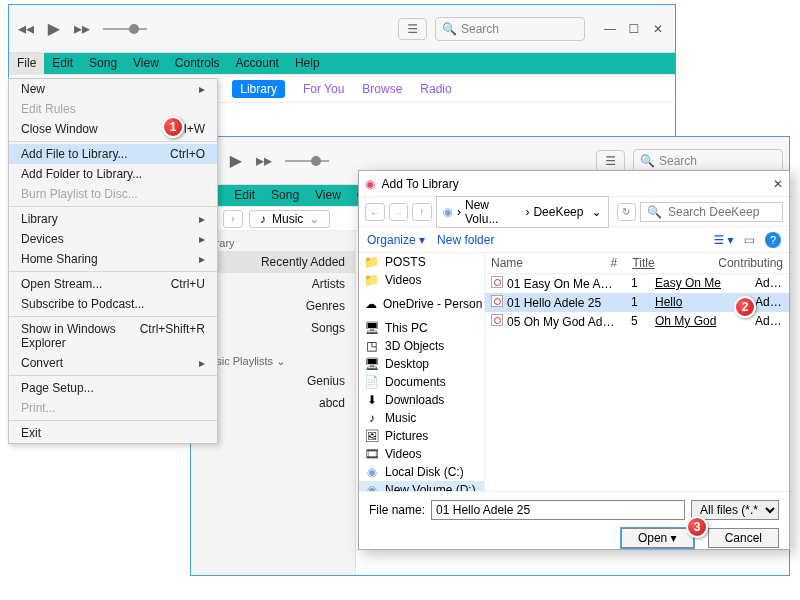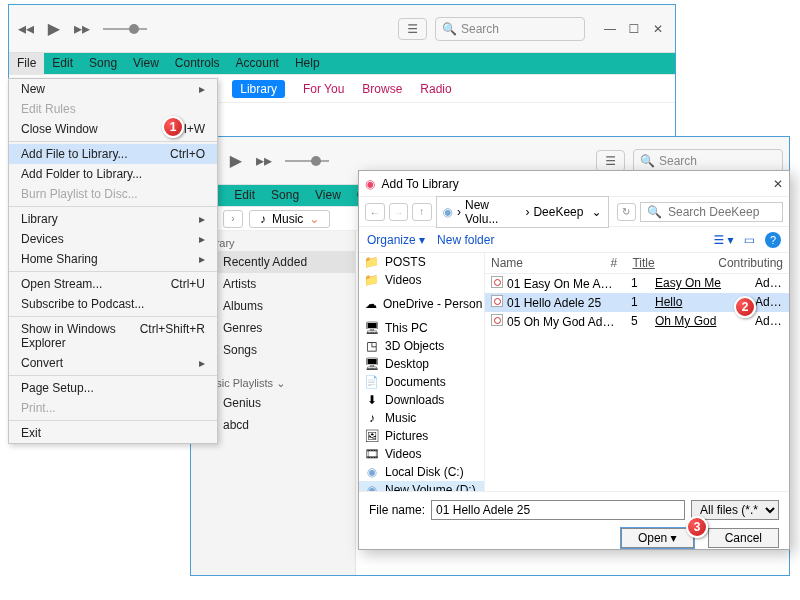--- a/index.html
+++ b/index.html
@@ -21,41 +21,41 @@
   .listview-btn { border: 1px solid #ccc; border-radius: 4px; padding: 3px 8px; color: #666; font-size: 12px; }
   .search-box { display: flex; align-items: center; border: 1px solid #ccc; border-radius: 4px; padding: 2px 6px; gap: 4px; width: 150px; height: 24px; color: #888; font-size: 12px; }
   .win-sys { display: flex; gap: 2px; margin-left: 6px; }
   .win-sys span { width: 22px; text-align: center; color: #555; font-size: 12px; }
 
   .menubar { height: 22px; background: #14b8a6; border-bottom: 1px solid #e8e8e8; display: flex; align-items: stretch; font-size: 12px; }
   .menu-item { padding: 3px 8px; color: #222; cursor: default; }
   .menu-item.open { background: #e5e5e5; }
 
   .tabsrow { height: 28px; display: flex; align-items: center; justify-content: center; gap: 18px; font-size: 12px; border-bottom: 1px solid #eee; }
-  .tab { color: #be185d; }
+  .tab { color: #8b5cf6; }
   .tab.active { background: #0a84ff; color: #fff; padding: 2px 8px; border-radius: 3px; }
 
   
   .dropdown { position: absolute; left: 8px; top: 78px; width: 210px; background: #f5f5f5; border: 1px solid #c7c7c7; box-shadow: 2px 2px 6px rgba(0,0,0,.2); font-size: 12px; z-index: 5; }
   .dd-item { display: flex; justify-content: space-between; padding: 3px 12px; color: #222; }
   .dd-item.disabled { color: #a8a8a8; }
   .dd-item.highlight { background: #cfe3fb; }
   .dd-sep { height: 1px; background: #d8d8d8; margin: 2px 0; }
   .dd-arrow { color: #555; }
 
   
   .submenubar { height: 24px; display: flex; align-items: center; gap: 6px; padding: 0 6px; border-bottom: 1px solid #eee; font-size: 12px; }
   .nav-btn { border: 1px solid #ccc; width: 20px; height: 18px; display: flex; align-items: center; justify-content: center; color: #888; border-radius: 3px; font-size: 10px; }
   .musel { border: 1px solid #ccc; border-radius: 3px; padding: 1px 10px; display: flex; align-items: center; gap: 6px; }
   .musel .chev { color: #e86; }
 
   .body2 { display: flex; height: calc(100% - 48px - 22px - 24px); }
   .sidebar { width: 165px; background: #f4f4f4; border-right: 1px solid #e4e4e4; font-size: 12px; overflow: hidden; }
   .sb-head { padding: 6px 10px 2px; color: #666; font-size: 11px; }
-  .sb-item { padding: 4px 10px; display: flex; align-items: center; gap: 8px; color: #222; }
+  .sb-item { padding: 4px 10px; display: flex; align-items: center; gap: 8px; color: #222; justify-content: space-between; }
   .sb-item.sel { background: #e2e2e2; }
   .ic { width: 14px; display: inline-flex; justify-content: center; color: #666; }
 
   
   .dialog { position: absolute; left: 358px; top: 170px; width: 432px; height: 380px; background: #fff; border: 1px solid #aaa; box-shadow: 4px 4px 14px rgba(0,0,0,.25); z-index: 10; font-size: 12px; }
   .dlg-title { height: 26px; display: flex; align-items: center; padding: 0 6px; border-bottom: 1px solid #eee; gap: 6px; }
   .dlg-title .x { margin-left: auto; color: #444; }
   .dlg-crumb { height: 30px; display: flex; align-items: center; padding: 0 6px; gap: 4px; border-bottom: 1px solid #eee; }
   .crumb-seg { border: 1px solid #ccc; padding: 1px 6px; display: flex; align-items: center; gap: 4px; background: #fff; }
   .dlg-crumb .spacer { flex: 1; }
@@ -253,24 +253,20 @@
     <div class="sidebar">
       <div class="sb-head">Library</div>
       <div id="sb1">
           <div class="sb-item sel">
             <span class="ic">▦</span>
             <span>Recently Added</span>
           </div>
           <div class="sb-item">
             <span class="ic">✎</span>
             <span>Artists</span>
-          </div>
-          <div class="sb-item">
-            <span class="ic">▭</span>
-            <span>Albums</span>
           </div>
           <div class="sb-item">
             <span class="ic">▦</span>
             <span>Genres</span>
           </div>
           <div class="sb-item">
             <span class="ic">♪</span>
             <span>Songs</span>
           </div>
         </div>

